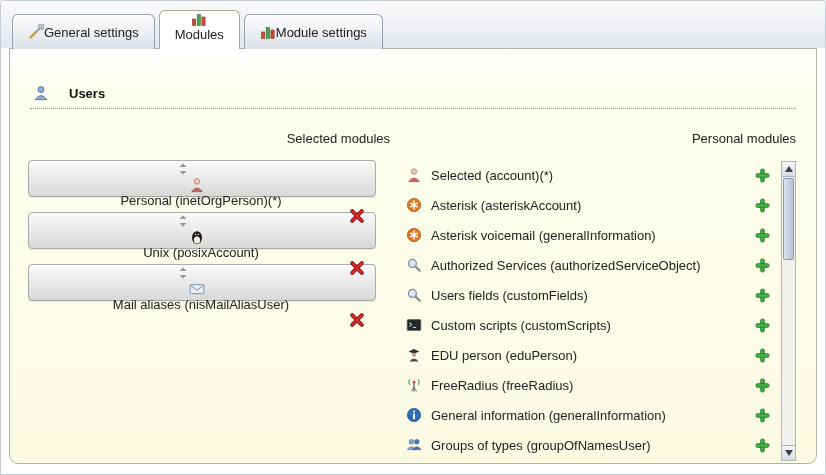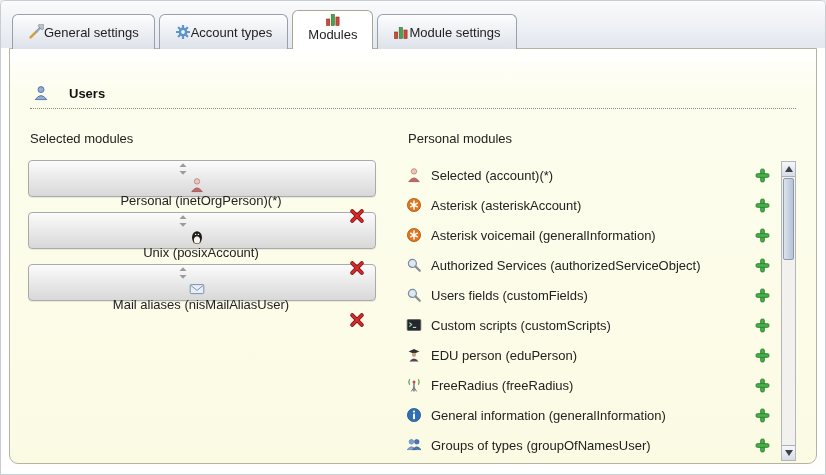--- a/index.html
+++ b/index.html
@@ -27,21 +27,21 @@
 
   .heading-row { margin:36px 20px 0 20px; padding:0 0 7px 3px;
                  border-bottom:1px dotted #8d8d7c; display:flex; align-items:center; gap:20px; }
   .heading-row .hicon { width:16px; height:16px; display:flex; }
   .heading-row .hicon svg { width:16px; height:16px; }
   .heading-title { font-weight:bold; color:#111; }
 
   .columns { display:flex; padding:22px 20px 0 18px; }
   .left-col { width:362px; flex:none; }
   .right-col { flex:1; margin-left:16px; position:relative; }
-  .col-title { margin:0 0 14px 2px; color:#222; }
+  .col-title { margin:0 0 14px 2px; color:#222;text-align:right; }
 
   
   .sel-item { width:348px; height:37px; box-sizing:border-box; border:1px solid #aaa;
               border-radius:4px; background:linear-gradient(#fbfbfb,#d8d8d8);
               display:flex; align-items:center; padding:0 10px 0 8px; margin-bottom:15px;
               box-shadow:0 1px 1px rgba(0,0,0,0.08);flex-direction:column; }
   .handle { width:12px; height:16px; margin-right:36px; cursor:grab; display:flex; flex:none; }
   .handle svg { width:12px; height:16px; }
   .sel-icon, .row-icon { width:16px; height:16px; margin-right:9px; display:flex; flex:none; }
   .sel-icon svg, .row-icon svg { width:16px; height:16px; }
@@ -80,37 +80,20 @@
     <div class="tabbar" id="tabbar">
         <div class="tab">
           <span class="ticon">
             <svg viewBox="0 0 16 16">
               <path d="M2.6 13.4 L8.4 7.6" stroke="#d4a23c" stroke-width="2.6" stroke-linecap="round" fill="none"></path>
               <path d="M8.2 7.8 L12 4" stroke="#9aa4ae" stroke-width="2.4" stroke-linecap="round" fill="none"></path>
               <path d="M10.2 1.6 a3.2 3.2 0 1 1 4.2 4.2 l-2.6 -1.6 z" fill="#b9c2cb" stroke="#7d8790" stroke-width="0.7"></path>
             </svg>
           </span>
           <span class="tab-label">General settings</span>
-        </div>
-        <div class="tab">
-          <span class="ticon">
-            <svg viewBox="0 0 16 16">
-              <g fill="#5f93cc">
-                <rect x="6.9" y="1" width="2.2" height="14" rx="0.6"></rect>
-                <rect x="1" y="6.9" width="14" height="2.2" rx="0.6"></rect>
-                <g transform="rotate(45 8 8)">
-                  <rect x="6.9" y="1" width="2.2" height="14" rx="0.6"></rect>
-                  <rect x="1" y="6.9" width="14" height="2.2" rx="0.6"></rect>
-                </g>
-                <circle cx="8" cy="8" r="4.4"></circle>
-              </g>
-              <circle cx="8" cy="8" r="1.9" fill="#eef4fb"></circle>
-            </svg>
-          </span>
-          <span class="tab-label">Account types</span>
         </div>
         <div class="tab active">
           <span class="ticon">
             <svg viewBox="0 0 16 16">
               <rect x="1.5" y="8" width="3.2" height="6.5" fill="#cf4a3a" stroke="#8c2f24" stroke-width="0.6"></rect>
               <rect x="6.2" y="3.5" width="3.2" height="11" fill="#4aa34a" stroke="#2f6e2f" stroke-width="0.6"></rect>
               <rect x="10.9" y="6" width="3.2" height="8.5" fill="#cf4a3a" stroke="#8c2f24" stroke-width="0.6"></rect>
             </svg>
           </span>
           <span class="tab-label">Modules</span>

